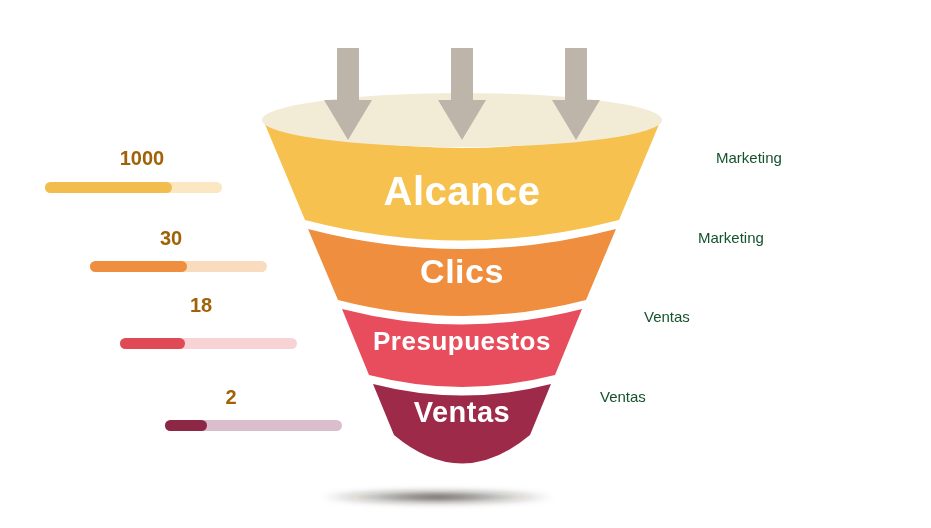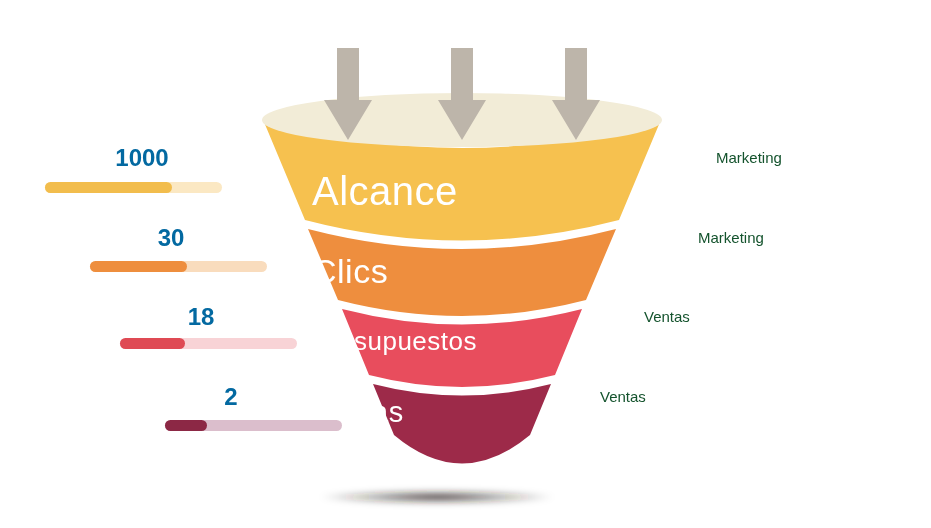--- a/index.html
+++ b/index.html
@@ -6,34 +6,34 @@
   .canvas{
     position:relative;
     width:931px;height:528px;
     background:#ffffff;
     overflow:hidden;
     font-family:"Liberation Sans", sans-serif;
   }
   .funnel-svg{position:absolute;left:0;top:0;width:931px;height:528px;}
   .stage-label{
     position:absolute;left:312px;width:300px;
-    color:#ffffff;font-weight:normal;line-height:1;
+    text-align:center;color:#ffffff;font-weight:bold;line-height:1;
     letter-spacing:0.5px;
   }
   .stage-label-0{top:171px;font-size:40px;}
   .stage-label-1{top:254px;font-size:34px;}
   .stage-label-2{top:328px;font-size:26px;}
   .stage-label-3{top:398px;font-size:29px;}
   .value-label{
     position:absolute;width:90px;text-align:center;
-    color:#0369a1;font-weight:bold;font-size:24px;line-height:22px;
+    color:#a16207;font-weight:bold;font-size:20px;line-height:22px;
   }
   .value-0{left:97px;top:147px;}
   .value-1{left:126px;top:227px;}
-  .value-2{left:156px;top:306px;}
+  .value-2{left:156px;top:294px;}
   .value-3{left:186px;top:386px;}
   .bar-track{
     position:absolute;width:177px;height:11px;border-radius:6px;
   }
   .bar-0{left:45px;top:182px;}
   .bar-1{left:90px;top:261px;}
   .bar-2{left:120px;top:338px;}
   .bar-3{left:165px;top:420px;}
   .bar-fill{
     position:absolute;left:0;top:0;height:11px;border-radius:6px;

